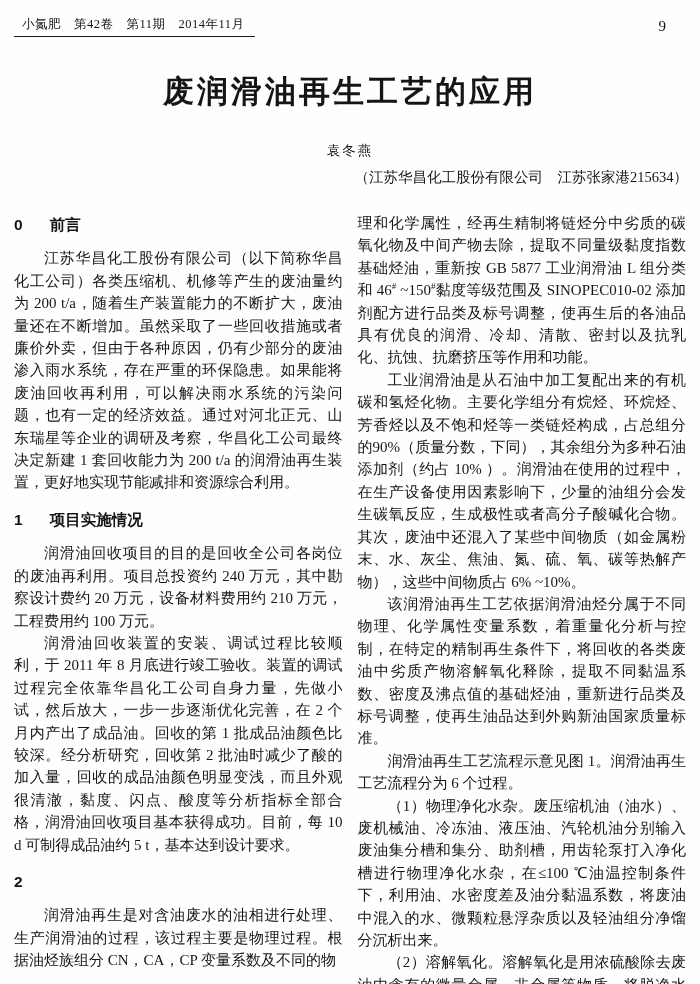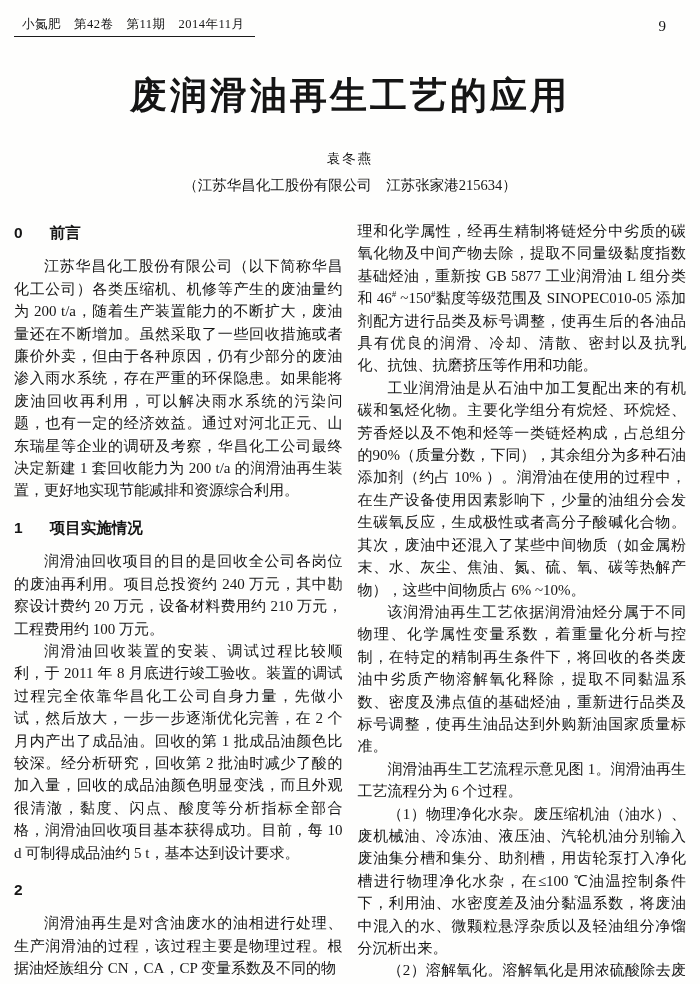--- a/index.html
+++ b/index.html
@@ -30,32 +30,32 @@
     font-size:15px;
     padding-right:20px;
     padding-top:2px;
   }
   
   .paper-title {
     margin-top:34px;
     text-align:center;
     font-family:"Liberation Sans", sans-serif;
     font-weight:700;
-    font-size:37px;
+    font-size:31px;
     letter-spacing:3px;
   }
   .author {
     margin-top:29px;
     text-align:center;
     font-size:13.5px;
     letter-spacing:2px;
   }
   .affiliation {
     margin-top:8px;
-    text-align:center;
+    text-align:right;
     font-size:14.5px;
   }
   
   .columns {
     display:flex;
     gap:15px;
     margin-top:25px;
     padding:0 2px;
   }
   .col {
@@ -119,21 +119,21 @@
 
       <div class="sec-heading">
         <span class="sec-num">2</span>
       </div>
 
       <p>润滑油再生是对含油废水的油相进行处理、生产润滑油的过程，该过程主要是物理过程。根据油烃族组分 CN，CA，CP 变量系数及不同的物</p>
     </div>
 
     <div class="col">
 
-      <p class="cont"><span>理和化学属性，经再生精制将链烃分中劣质的碳氧化物及中间产物去除，提取不同量级黏度指数基础烃油，重新按 GB 5877 工业润滑油 L 组分类和 46</span><sup class="hash">#</sup><span> ~150</span><sup class="hash">#</sup><span>黏度等级范围及 SINOPEC010-05 添加剂配方进行品类及标号调整，使再生后的各油品具有优良的润滑、冷却、清散、密封以及抗乳化、抗蚀、抗磨挤压等作用和功能。</span></p>
+      <p class="cont"><span>理和化学属性，经再生精制将链烃分中劣质的碳氧化物及中间产物去除，提取不同量级黏度指数基础烃油，重新按 GB 5877 工业润滑油 L 组分类和 46</span><sup class="hash">#</sup><span> ~150</span><sup class="hash">#</sup><span>黏度等级范围及 SINOPEC010-02 添加剂配方进行品类及标号调整，使再生后的各油品具有优良的润滑、冷却、清散、密封以及抗乳化、抗蚀、抗磨挤压等作用和功能。</span></p>
 
       <p>工业润滑油是从石油中加工复配出来的有机碳和氢烃化物。主要化学组分有烷烃、环烷烃、芳香烃以及不饱和烃等一类链烃构成，占总组分的90%（质量分数，下同），其余组分为多种石油添加剂（约占 10% ）。润滑油在使用的过程中，在生产设备使用因素影响下，少量的油组分会发生碳氧反应，生成极性或者高分子酸碱化合物。其次，废油中还混入了某些中间物质（如金属粉末、水、灰尘、焦油、氮、硫、氧、碳等热解产物），这些中间物质占 6% ~10%。</p>
       <p>该润滑油再生工艺依据润滑油烃分属于不同物理、化学属性变量系数，着重量化分析与控制，在特定的精制再生条件下，将回收的各类废油中劣质产物溶解氧化释除，提取不同黏温系数、密度及沸点值的基础烃油，重新进行品类及标号调整，使再生油品达到外购新油国家质量标准。</p>
       <p>润滑油再生工艺流程示意见图 1。润滑油再生工艺流程分为 6 个过程。</p>
       <p>（1）物理净化水杂。废压缩机油（油水）、废机械油、冷冻油、液压油、汽轮机油分别输入废油集分槽和集分、助剂槽，用齿轮泵打入净化槽进行物理净化水杂，在≤100 ℃油温控制条件下，利用油、水密度差及油分黏温系数，将废油中混入的水、微颗粒悬浮杂质以及轻油组分净馏分沉析出来。</p>
       <p>（2）溶解氧化。溶解氧化是用浓硫酸除去废油中含有的微量金属、非金属等物质。将脱净水分的废油用泵输送到氧化槽后，根据废油的运动</p>
     </div>
 
   </div>
 </div>

